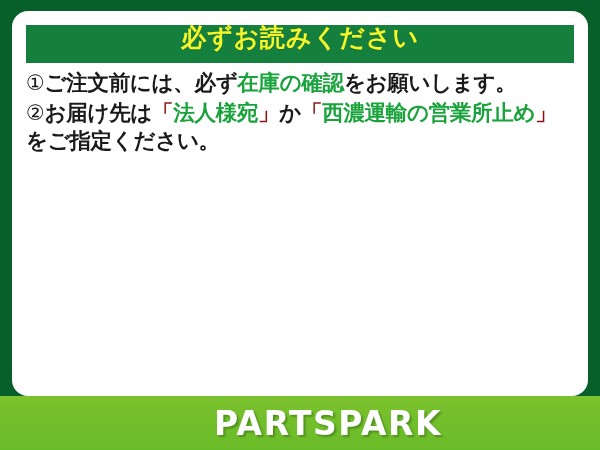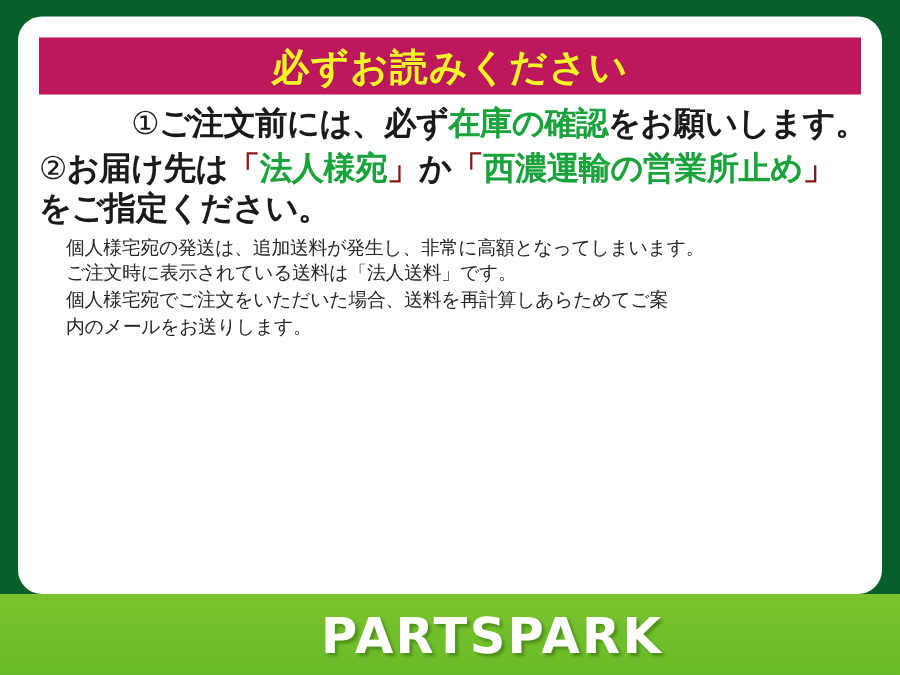--- a/index.html
+++ b/index.html
@@ -36,23 +36,22 @@
     overflow: hidden;
   }
 
   
   #header-bar {
     position: absolute;
     left: 14px;
     top: 14px;
     width: 548px;
     height: 38px;
-    background: #be185d;
+    background: #15803d;
     display: flex;
-    align-items: center;
     justify-content: center;
   }
   #header-title {
     color: #f5f52a;
     font-size: 25px;
     font-weight: bold;
     letter-spacing: 1px;
     line-height: 1;
     text-shadow: 0 1px 0 rgba(0,0,0,0.12);
     white-space: nowrap;
@@ -95,21 +94,21 @@
     font-weight: normal;
     line-height: 1.42;
     margin: 2px 0 0 18px;
     letter-spacing: -0.2px;
   }
   .item-sub div {
     white-space: nowrap;
   }
 
   
-  #item-1 { margin-bottom: 0; text-align: right; }
+  #item-1 { margin-bottom: 0; }
   #item-2 { margin-bottom: 11px; }
   #item-3 { margin-bottom: 0; }
 
   
   #brand-bar {
     position: absolute;
     left: 0;
     top: 396px;
     width: 600px;
     height: 54px;
@@ -148,26 +147,20 @@
         </div>
         <div class="item-sub">
         </div>
       </div>
 
       <div class="notice-item" id="item-2">
         <div class="item-heading">
           <span class="circle-num">②</span><span>お届け先は</span><span class="brk-red">「</span><span class="hl-green">法人様宛</span><span class="brk-red">」</span><span>か</span><span class="brk-red">「</span><span class="hl-green">西濃運輸の営業所止め</span><span class="brk-red">」</span>
         </div>
         <div class="item-heading">をご指定ください。</div>
-        <div class="item-sub">
-          <div>個人様宅宛の発送は、追加送料が発生し、非常に高額となってしまいます。</div>
-          <div>ご注文時に表示されている送料は「法人送料」です。</div>
-          <div>個人様宅宛でご注文をいただいた場合、送料を再計算しあらためてご案</div>
-          <div>内のメールをお送りします。</div>
-        </div>
       </div>
 
 
     </div>
   </div>
 
   <div id="brand-bar">
     <span id="brand-name">PARTSPARK</span>
   </div>
 

